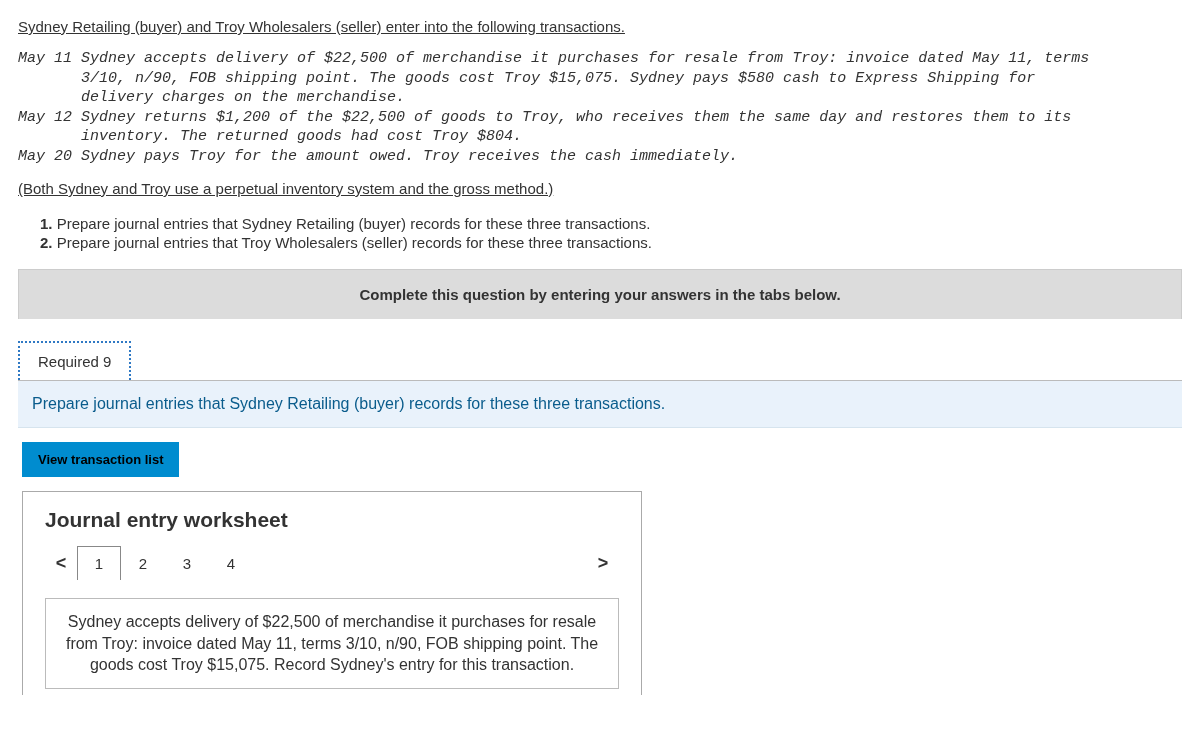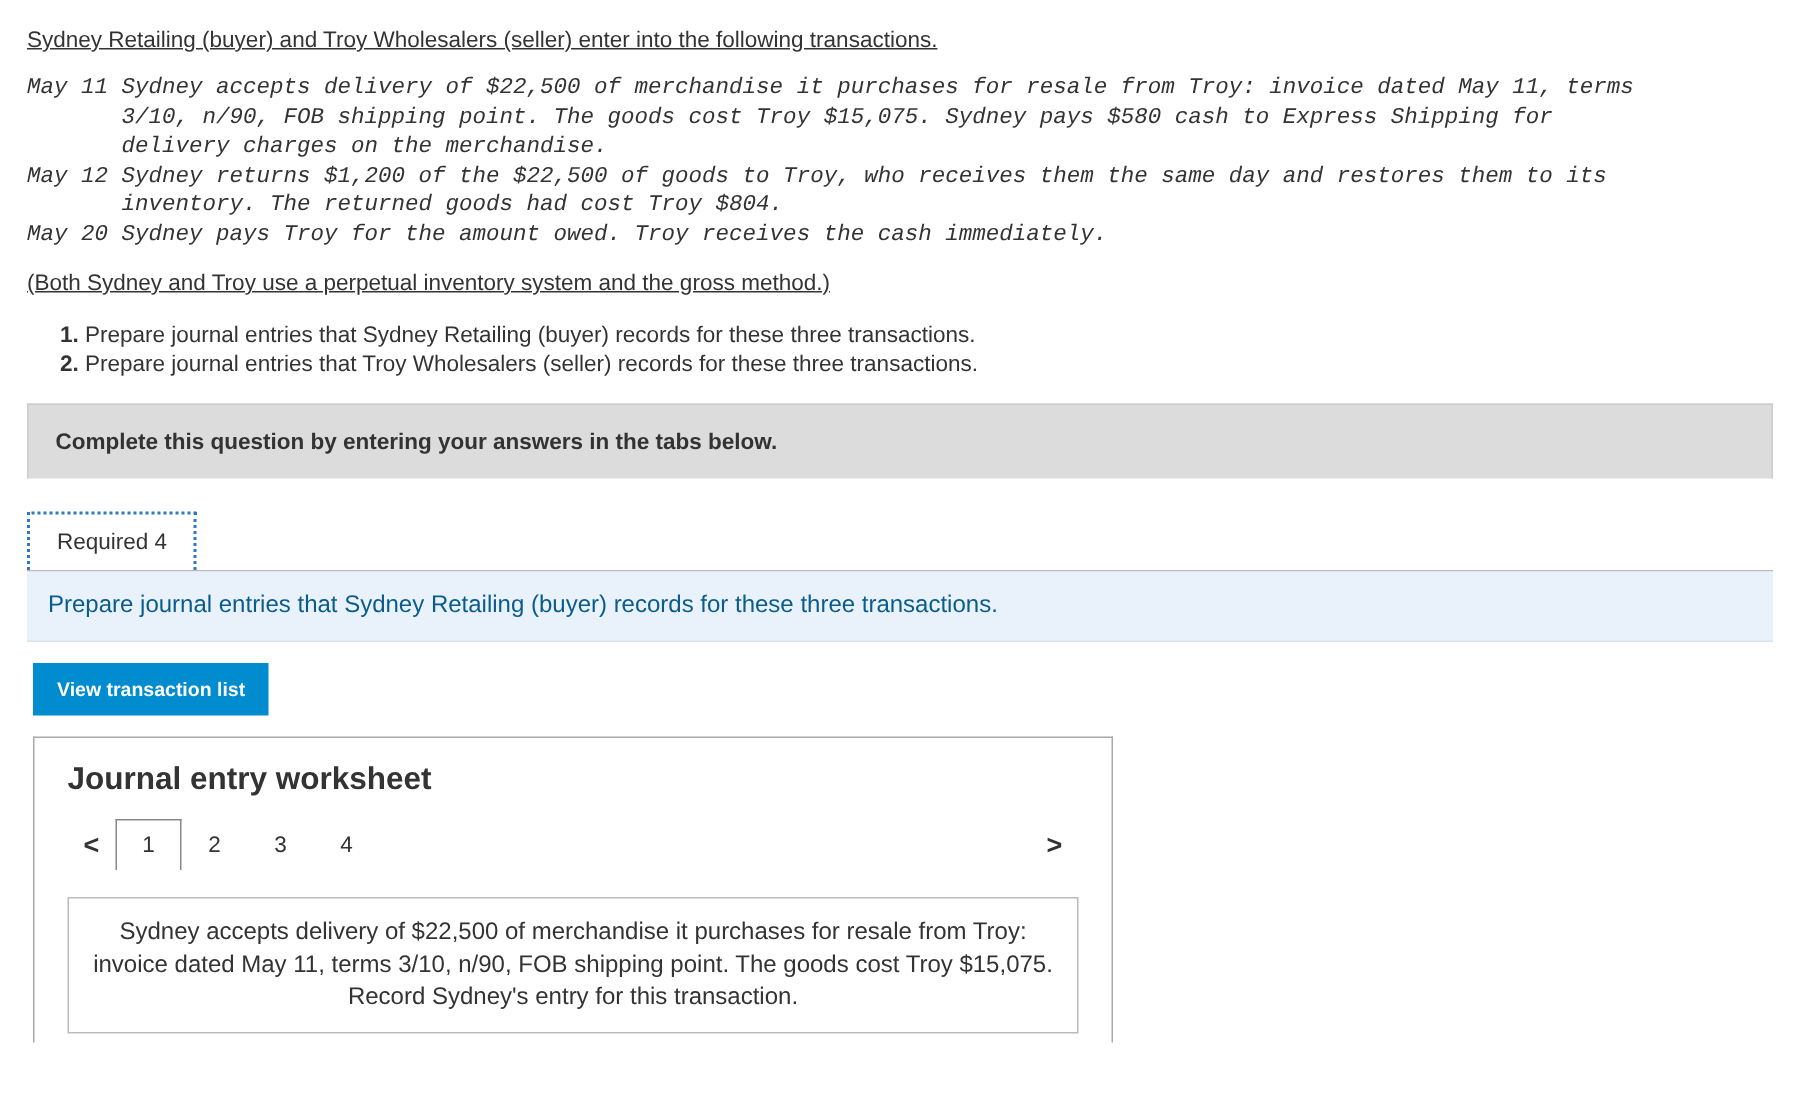--- a/index.html
+++ b/index.html
@@ -26,20 +26,21 @@
   .req-list b { font-weight: bold; }
 
   .tabs-instruction {
     background: #dcdcdc;
     border: 1px solid #ccc;
     border-bottom: none;
     padding: 16px 18px;
     font-weight: bold;
     font-size: 15px;
     margin-left: 0;
+    text-align: center;
   }
   .tab-spacer { height: 22px; }
   .tabs-row {
     display: flex;
     border-bottom: 1px solid #bbb;
     margin-bottom: 0;
   }
   .tab {
     padding: 10px 18px;
     font-size: 15px;
@@ -59,32 +60,32 @@
   .tab-content {
     background: #e9f2fb;
     padding: 14px 14px;
     font-size: 16px;
     color: #0a5c8c;
     border-bottom: 1px solid #d6e4ee;
   }
   .view-btn {
     display: inline-block;
     background: #008ccf;
-    color: #ffffff;
+    color: #000000;
     font-weight: bold;
     font-size: 13px;
     padding: 10px 16px;
     margin: 14px 0 14px 4px;
     cursor: pointer;
   }
   .worksheet-wrap {
     border: 1px solid #aaa;
     border-bottom: none;
     margin-left: 4px;
-    width: 720px;
+    width: 620px;
     padding: 16px 22px 6px 22px;
   }
   .worksheet-title {
     font-size: 21px;
     font-weight: bold;
     margin-bottom: 14px;
   }
   .pager-row { display: flex; align-items: stretch; margin-bottom: 18px; }
   .pager-arrow {
     width: 32px; height: 34px;
@@ -135,21 +136,21 @@
   </div>
   <div class="item">
     <b>2.</b><span> Prepare journal entries that Troy Wholesalers (seller) records for these three transactions.</span>
   </div>
 </div>
 
 <div class="tabs-instruction">Complete this question by entering your answers in the tabs below.</div>
 <div class="tab-spacer"></div>
 
 <div class="tabs-row">
-  <div class="tab active">Required 4</div>
+  <div class="tab active">Required 9</div>
 </div>
 
 <div class="tab-content">Prepare journal entries that Sydney Retailing (buyer) records for these three transactions.</div>
 
 <div class="view-btn">View transaction list</div>
 
 <div class="worksheet-wrap">
   <div class="worksheet-title">Journal entry worksheet</div>
 
   <div class="pager-row">

